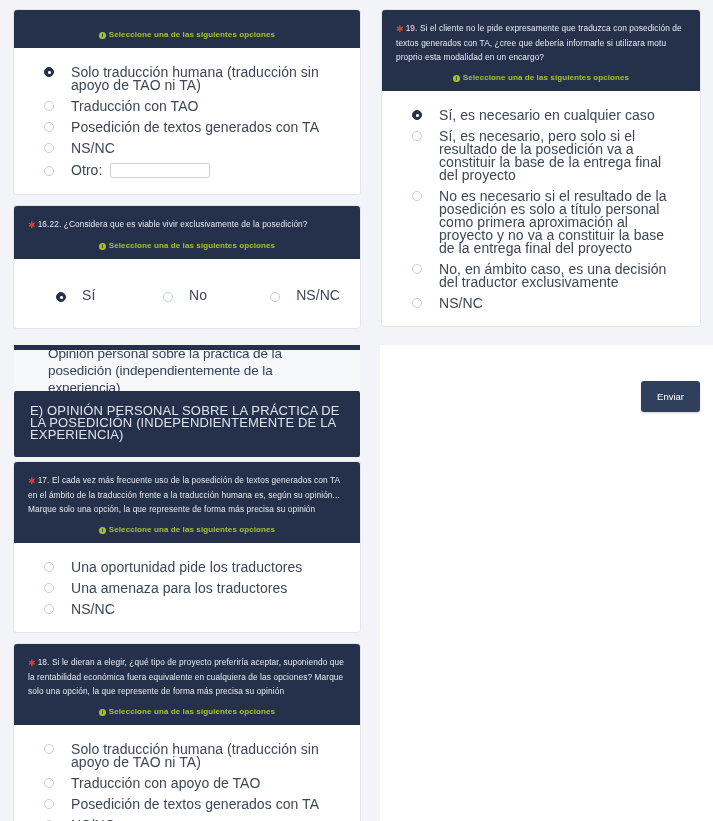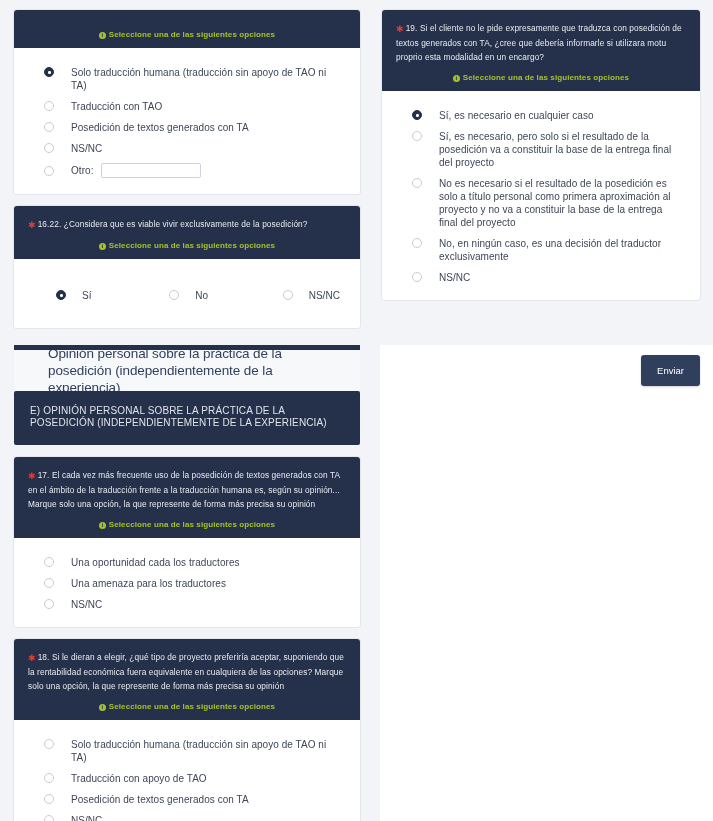--- a/index.html
+++ b/index.html
@@ -84,42 +84,42 @@
   }
   .radio.sel::after {
     content: "";
     position: absolute;
     left: 3px; top: 3px;
     width: 2.5px; height: 2.5px;
     border-radius: 50%;
     background: #fff;
   }
   .olabel {
-    font-size: 10px;
+    font-size: 14px;
     line-height: 13px;
     color: #3d4657;
     margin-left: 17px;
     letter-spacing: .05px;
   }
   .otro-row { align-items: center; }
   .otro-input {
     margin-left: 8px;
     width: 100px; height: 15px;
     border: 1px solid #ced4de;
     border-radius: 2px;
     background: #fff;
     font-size: 8px;
     padding: 0 4px;
     color: #3d4657;
     font-family: "Liberation Sans", sans-serif;
   }
 
   
   .opt-inline-wrap { display: flex; padding: 16px 20px 14px 30px; }
-  .opt-inline { display: flex; align-items: flex-start; padding-left: 12px; }
+  .opt-inline { display: flex; align-items: flex-end; padding-left: 12px; }
   .opt-inline .olabel { margin-left: 16px; }
 
   
   #leftcol { left: 14px; top: 10px; width: 346px; }
 
   
   #rightcol { left: 382px; top: 10px; width: 318px; }
   .submit-wrap { display: flex; justify-content: flex-end; padding-top: 43px; }
   .submit-btn {
     background: #30405c;
@@ -167,26 +167,26 @@
     font-size: 13.5px;
     line-height: 17px;
     color: #32415c;
     margin-top: -5px;
     letter-spacing: -.1px;
     margin-left: 20px;
   }
   .sectionsub {
     background: #25314a;
     color: #dfe3ea;
-    font-size: 10px;
+    font-size: 13px;
     line-height: 12px;
     padding: 14px 16px 16px 16px;
     letter-spacing: .15px;
     border-radius: 2px;
-    margin-bottom: 12px;
+    margin-bottom: 5px;
   }
 </style>
 </head>
 <body>
 
 <div id="root">
   <div class="bgband"></div>
   <div class="bgband2"></div>
 
   <div class="col" id="leftcol">
@@ -250,21 +250,21 @@
     <div class="sectionsub">E) OPINIÓN PERSONAL SOBRE LA PRÁCTICA DE LA POSEDICIÓN (INDEPENDIENTEMENTE DE LA EXPERIENCIA)</div>
     <div id="section2-questions">
         <div class="panel">
           <div class="qhead">
             <div class="qtext"><span class="req">✱</span><span>17. El cada vez más frecuente uso de la posedición de textos generados con TA en el ámbito de la traducción frente a la traducción humana es, según su opinión... Marque solo una opción, la que represente de forma más precisa su opinión</span></div>
             <div class="hint"><span class="info-ic">i</span><span>Seleccione una de las siguientes opciones</span></div>
           </div>
           <div class="qbody">
             <div class="opt">
               <span class="radio"></span>
-              <span class="olabel">Una oportunidad cada los traductores</span>
+              <span class="olabel">Una oportunidad pide los traductores</span>
             </div>
             <div class="opt">
               <span class="radio"></span>
               <span class="olabel">Una amenaza para los traductores</span>
             </div>
             <div class="opt">
               <span class="radio"></span>
               <span class="olabel">NS/NC</span>
             </div>
           </div>
@@ -311,21 +311,21 @@
             <div class="opt">
               <span class="radio"></span>
               <span class="olabel">Sí, es necesario, pero solo si el resultado de la posedición va a constituir la base de la entrega final del proyecto</span>
             </div>
             <div class="opt">
               <span class="radio"></span>
               <span class="olabel">No es necesario si el resultado de la posedición es solo a título personal como primera aproximación al proyecto y no va a constituir la base de la entrega final del proyecto</span>
             </div>
             <div class="opt">
               <span class="radio"></span>
-              <span class="olabel">No, en ningún caso, es una decisión del traductor exclusivamente</span>
+              <span class="olabel">No, en ámbito caso, es una decisión del traductor exclusivamente</span>
             </div>
             <div class="opt">
               <span class="radio"></span>
               <span class="olabel">NS/NC</span>
             </div>
           </div>
         </div>
       </div>
     <div class="submit-wrap">
       <button class="submit-btn">Enviar</button>

